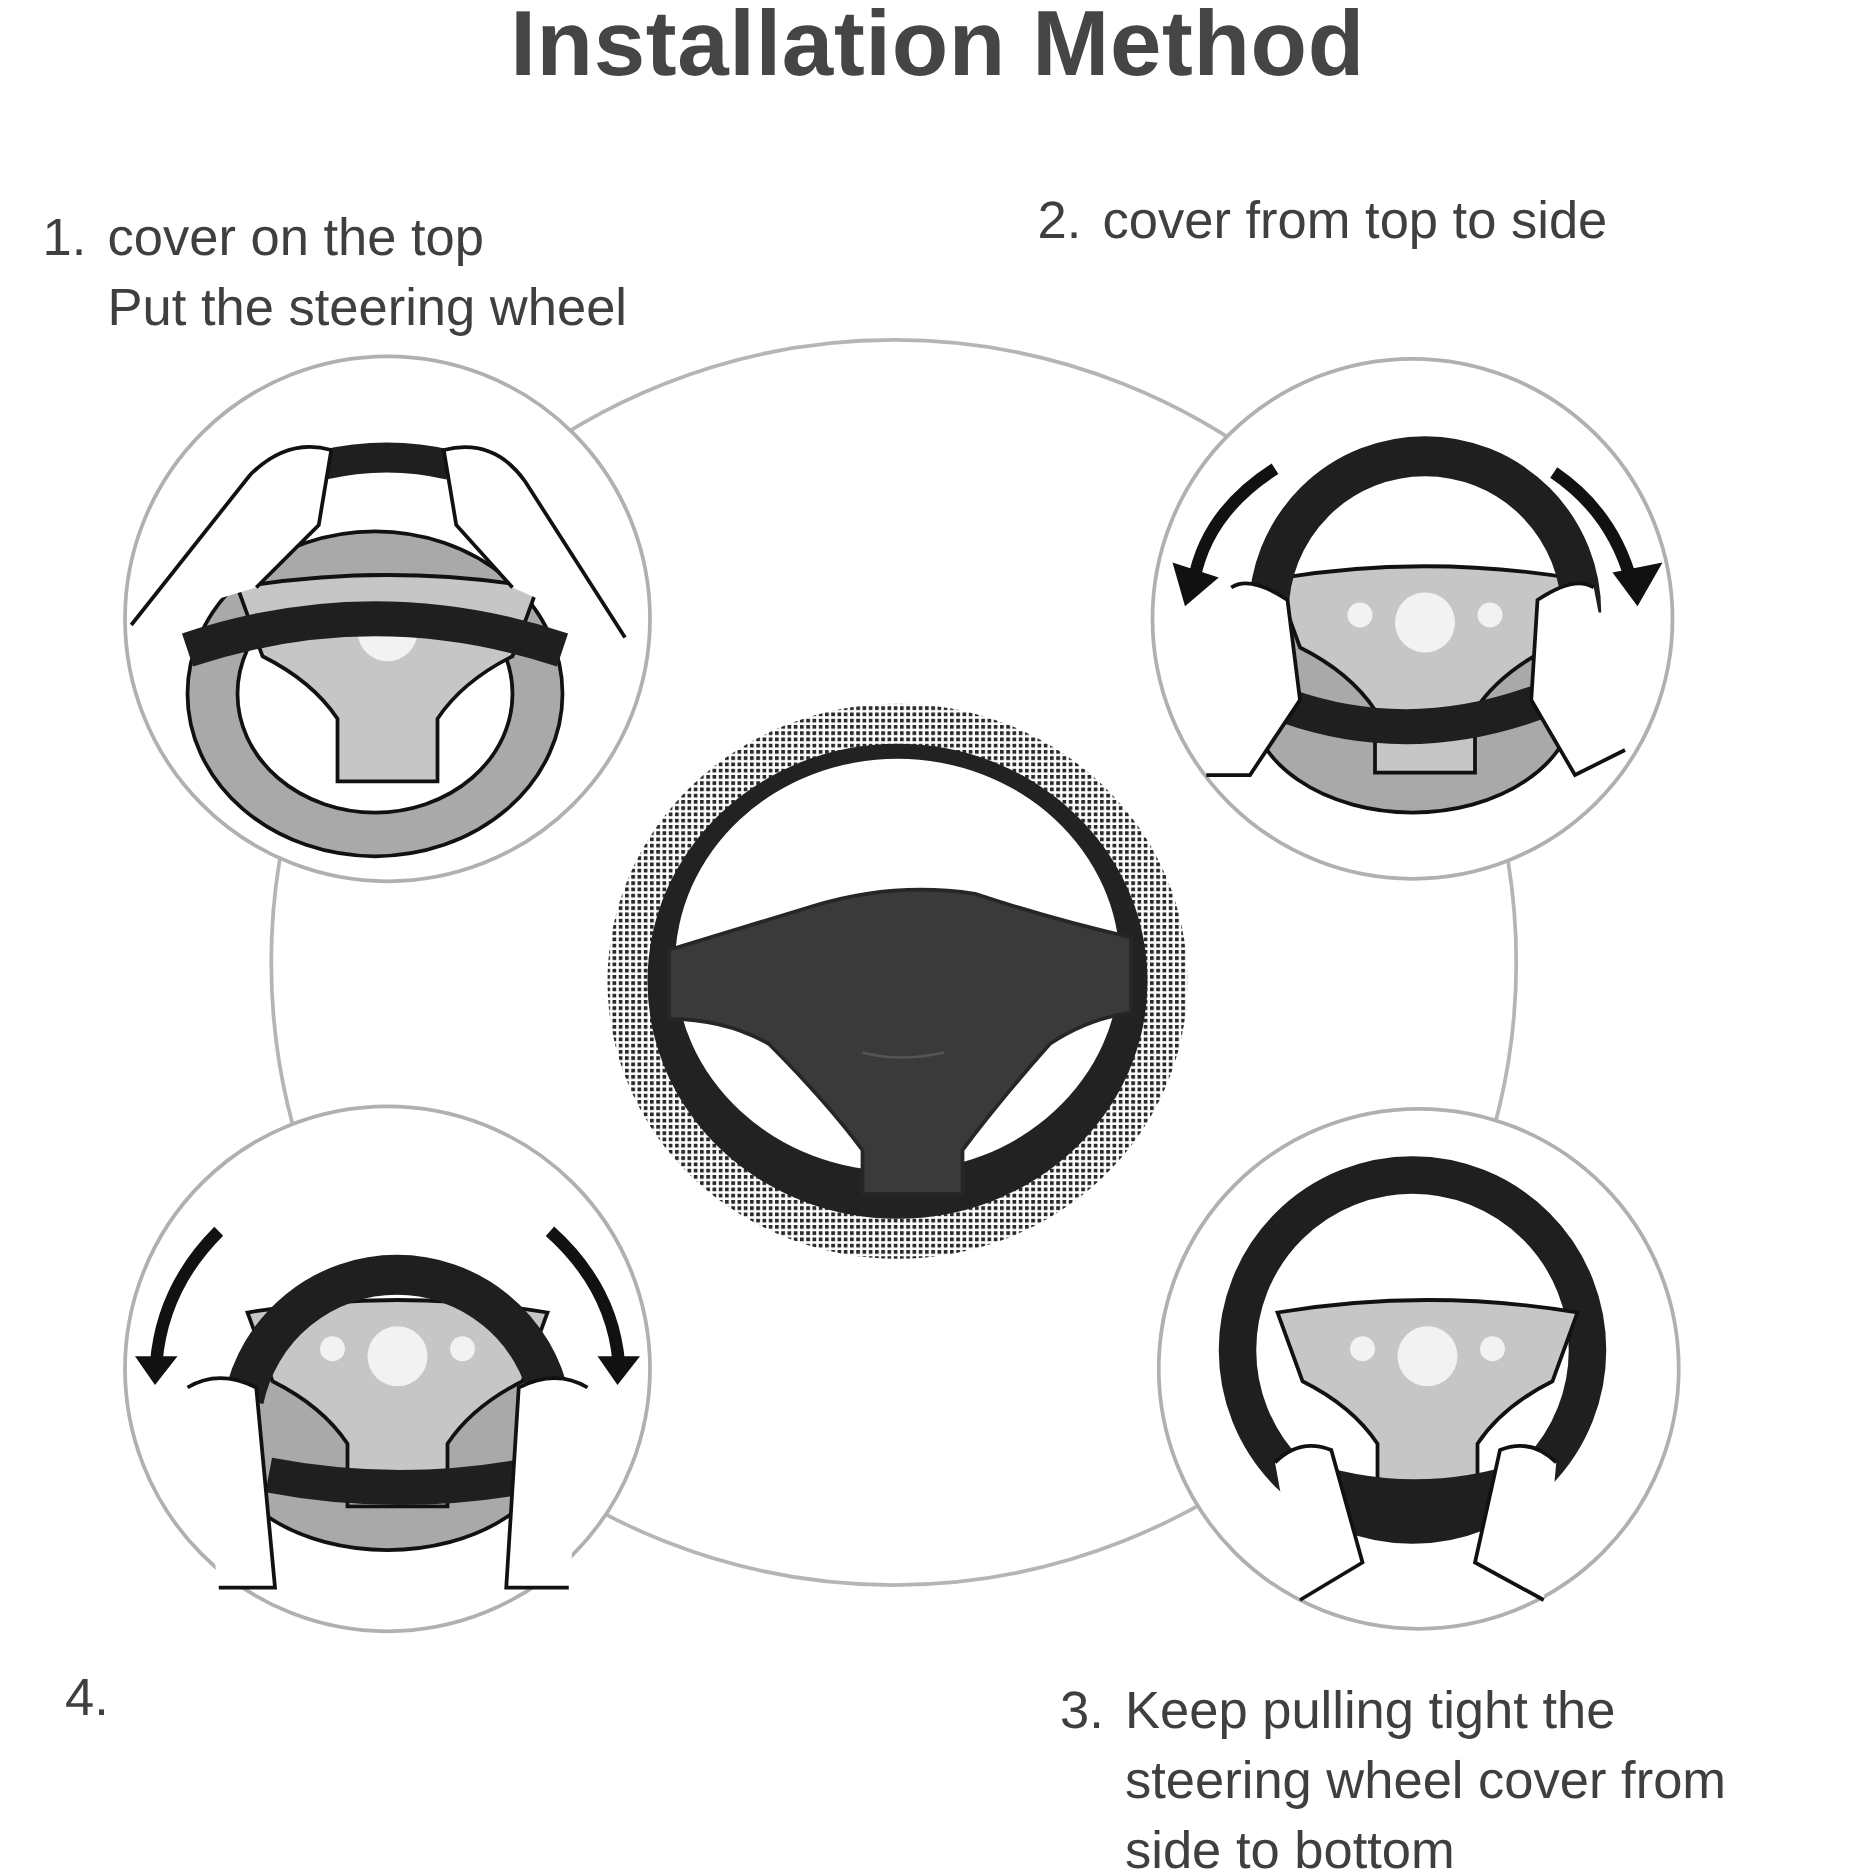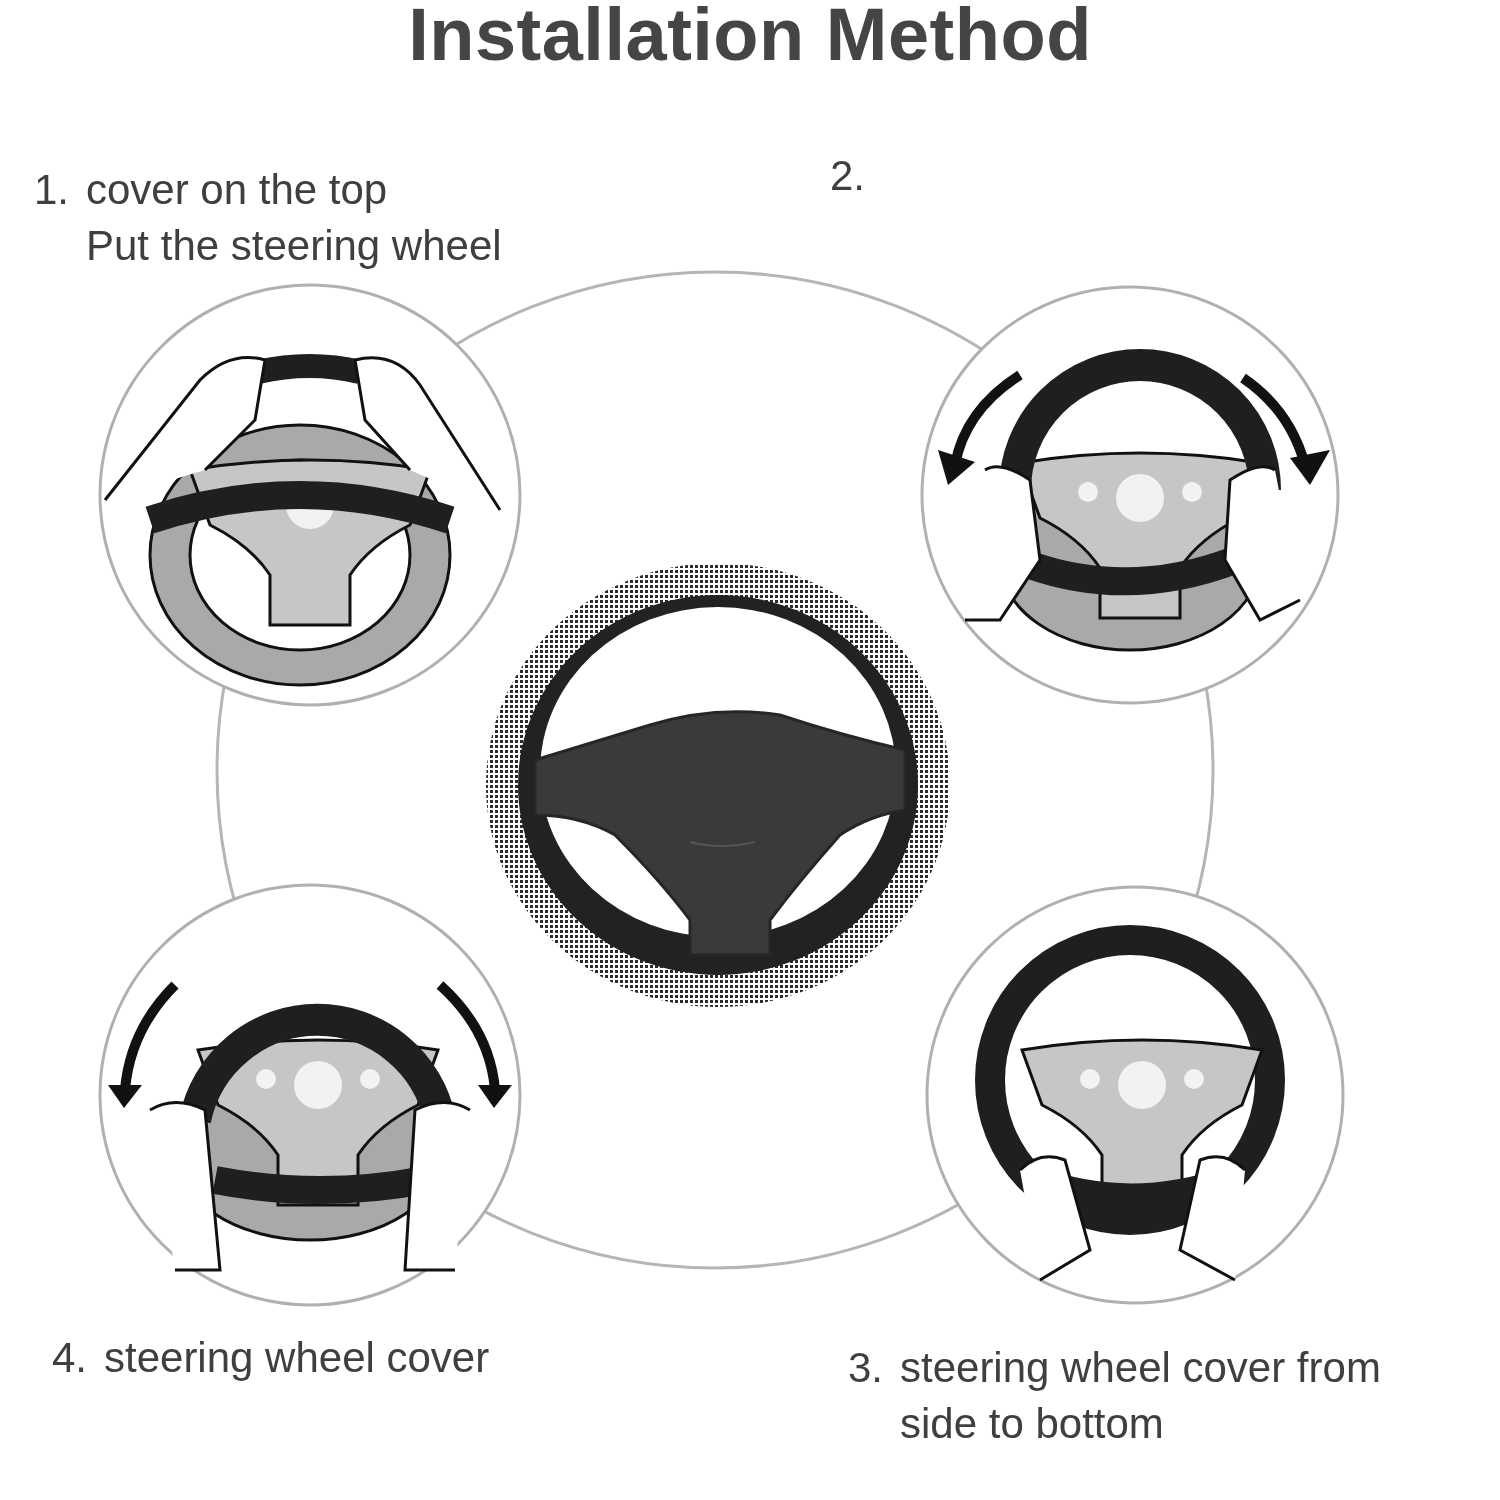--- a/index.html
+++ b/index.html
@@ -21,29 +21,30 @@
 
 <div class="title">Installation Method</div>
 
 <div class="caption" id="cap1">
   <span class="num">1.</span>
   <span class="txt">cover on the top</span>
   <span class="txt">Put the steering wheel</span>
 </div>
 <div class="caption" id="cap2">
   <span class="num">2.</span>
+  <span class="txt">cover from top to side</span>
 </div>
 <div class="caption" id="cap3">
   <span class="num">3.</span>
+  <span class="txt">Keep pulling tight the</span>
   <span class="txt">steering wheel cover from</span>
   <span class="txt">side to bottom</span>
 </div>
 <div class="caption" id="cap4">
   <span class="num">4.</span>
-  <span class="txt">steering wheel cover</span>
 </div>
 
 <svg class="art" width="1500" height="1500" viewBox="0 0 1500 1500">
   <defs>
     <pattern id="rhine" width="5" height="5" patternUnits="userSpaceOnUse">
       <rect width="5" height="5" fill="#ffffff"></rect>
       <rect width="3" height="3" fill="#2a2a2a"></rect>
     </pattern>
     <g id="hub">
 

